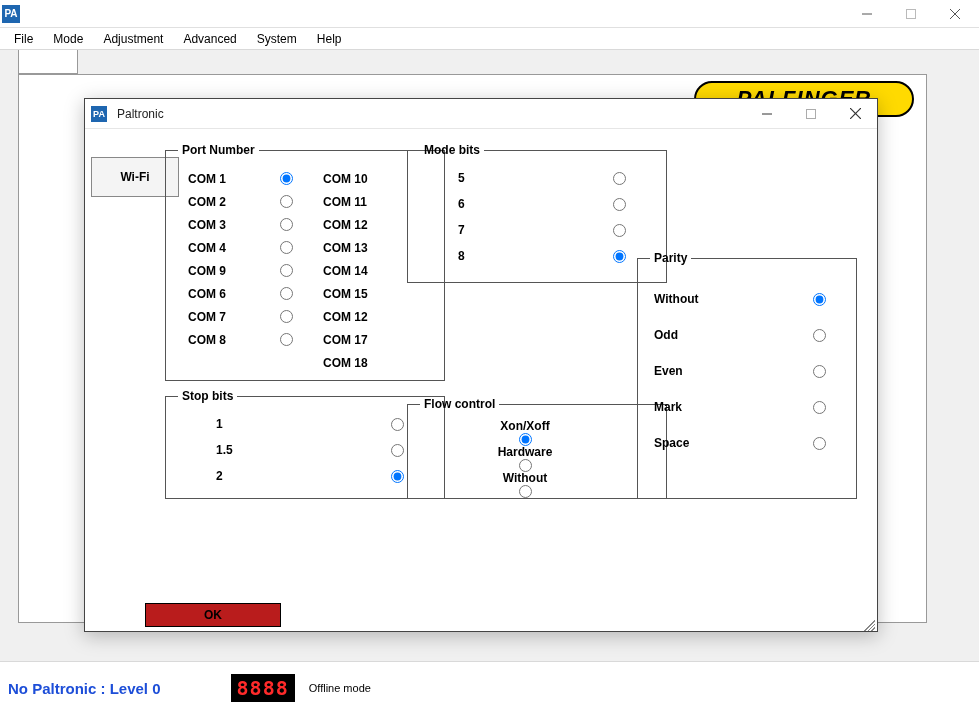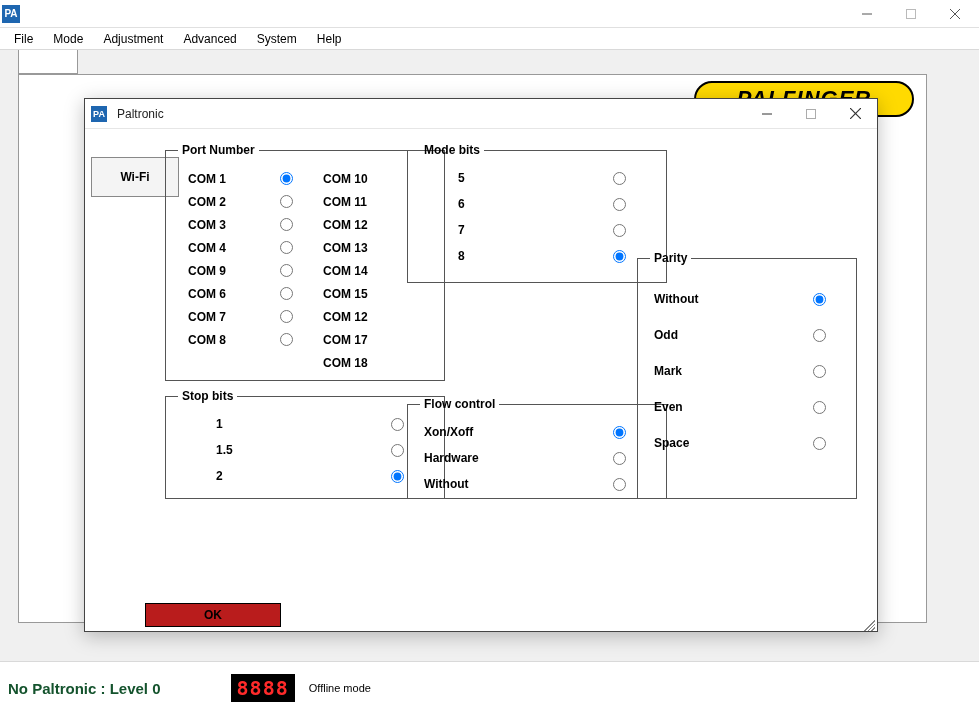--- a/index.html
+++ b/index.html
@@ -149,21 +149,21 @@
   .opt-row {
     display: flex; align-items: center; justify-content: space-between;
     height: 26px; font-weight: bold;
     padding-left: 38px; padding-right: 28px;
   }
   
   .grp-data { left: 322px; top: 14px; width: 260px; height: 140px; }
   .grp-data .opt-row { padding-left: 38px; padding-right: 28px; }
   
   .grp-flow { left: 322px; top: 268px; width: 260px; height: 102px; }
-  .grp-flow .opt-row { padding-left: 4px; padding-right: 28px; }
+  .grp-flow .opt-row { padding-left: 4px; padding-right: 28px; flex-direction: column; }
   
   .grp-parity { left: 552px; top: 122px; width: 220px; height: 248px; }
   .grp-parity .opt-row { padding-left: 4px; padding-right: 18px; height: 36px; }
   .grp-parity .opt-row:first-of-type { margin-top: 8px; }
   input[type=radio] { margin: 0; }
   
   .dlg-btn {
     position: absolute;
     width: 136px; height: 24px;
     border: 1px solid #000;
@@ -184,21 +184,21 @@
   
   .statusbar {
     position: absolute;
     left: 0; right: 0; bottom: 0;
     height: 48px;
     background: #fff;
     display: flex; align-items: center;
     padding: 0 8px;
     font-size: 15px;
   }
-  .status-left { color: #14532d; font-weight: bold; }
+  .status-left { color: #1d4ed8; font-weight: bold; }
   .lcd {
     margin-left: 70px;
     background: #000;
     color: #ff2a2a;
     font-family: "Consolas", monospace;
     font-weight: bold;
     font-size: 20px;
     letter-spacing: 1px;
     padding: 2px 6px;
   }
@@ -405,25 +405,25 @@
       <div id="parity-opts">
           <div class="opt-row">
             <span>Without</span>
             <input type="radio" name="parity" checked="" style="">
           </div>
           <div class="opt-row">
             <span>Odd</span>
             <input type="radio" name="parity" style="">
           </div>
           <div class="opt-row">
+            <span>Even</span>
+            <input type="radio" name="parity" style="">
+          </div>
+          <div class="opt-row">
             <span>Mark</span>
-            <input type="radio" name="parity" style="">
-          </div>
-          <div class="opt-row">
-            <span>Even</span>
             <input type="radio" name="parity" style="">
           </div>
           <div class="opt-row">
             <span>Space</span>
             <input type="radio" name="parity" style="">
           </div>
         </div>
     </fieldset>
 
     <div class="dlg-btn btn-ok">OK</div>

